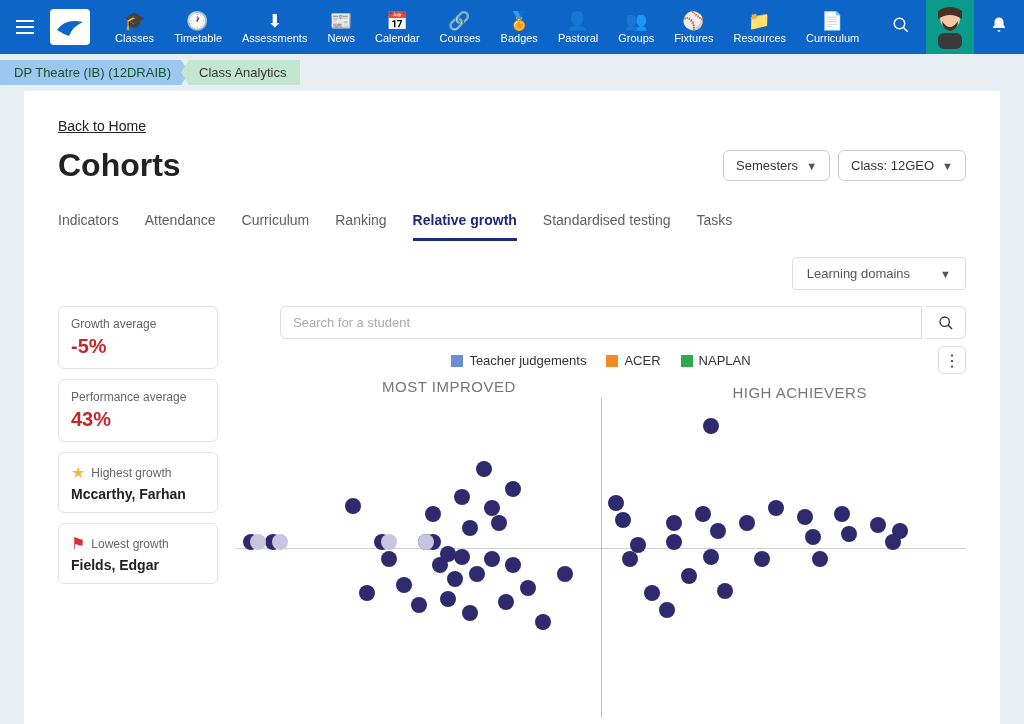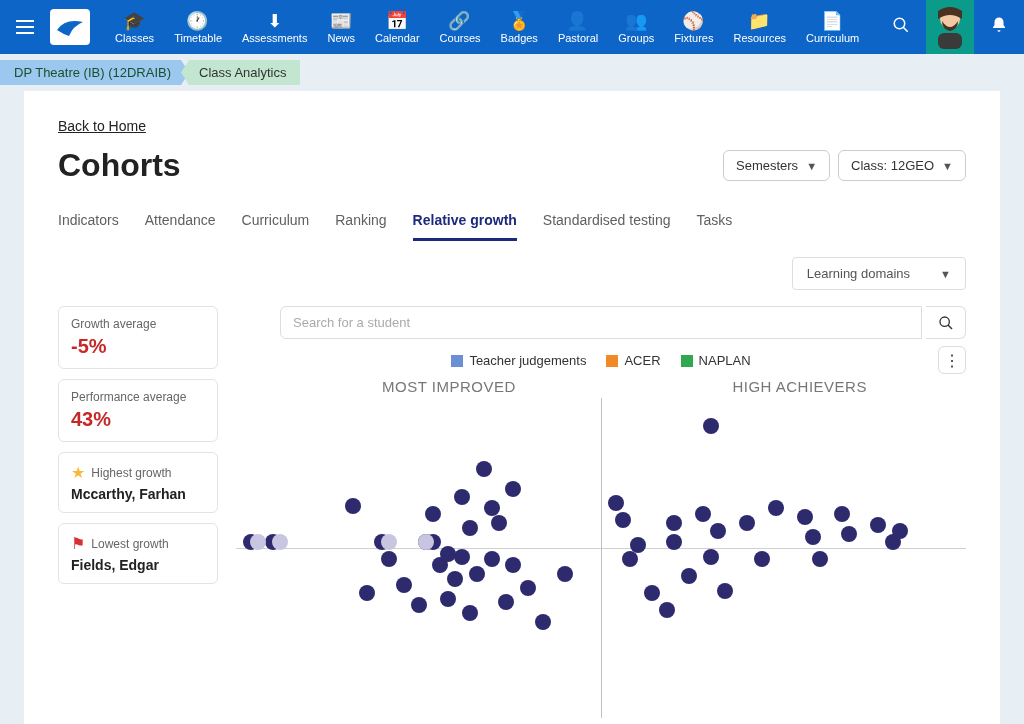--- a/index.html
+++ b/index.html
@@ -229,21 +229,21 @@
             <span class="sw" style="background:#f08a24"></span>
             <span>ACER</span>
           </div>
         <div class="legend-item">
             <span class="sw" style="background:#2fa84f"></span>
             <span>NAPLAN</span>
           </div>
       </div>
       <div class="chart" id="chart">
         <div class="quad-label" style="left:20%;top:0;">MOST IMPROVED</div>
-        <div class="quad-label" style="left:68%;top:0;text-align:center;">HIGH ACHIEVERS</div>
+        <div class="quad-label" style="left:68%;top:6px;text-align:center;">HIGH ACHIEVERS</div>
         <div class="axis-h"></div>
         <div class="axis-v"></div>
       <div class="pt" style="left: 2%; top: 48.3333%; background: rgb(46, 42, 110);"></div>
           <div class="pt" style="left: 5%; top: 48.3333%; background: rgb(46, 42, 110);"></div>
           <div class="pt" style="left: 16%; top: 37.5%; background: rgb(46, 42, 110);"></div>
           <div class="pt" style="left: 18%; top: 63.3333%; background: rgb(46, 42, 110);"></div>
           <div class="pt" style="left: 20%; top: 48.3333%; background: rgb(46, 42, 110);"></div>
           <div class="pt" style="left: 21%; top: 53.3333%; background: rgb(46, 42, 110);"></div>
           <div class="pt" style="left: 23%; top: 60.8333%; background: rgb(46, 42, 110);"></div>
           <div class="pt" style="left: 25%; top: 66.6667%; background: rgb(46, 42, 110);"></div>

